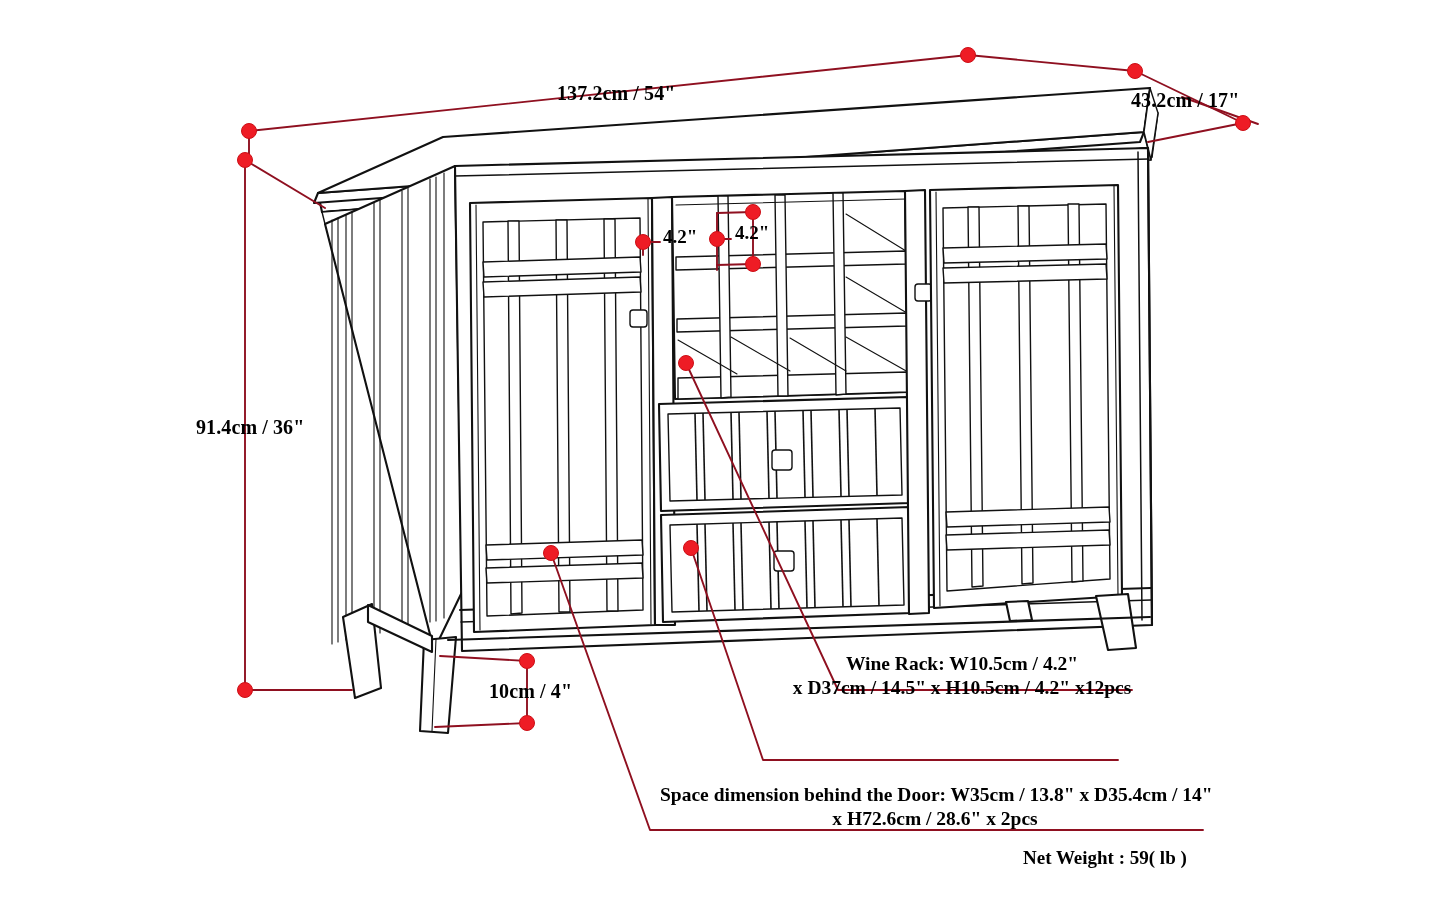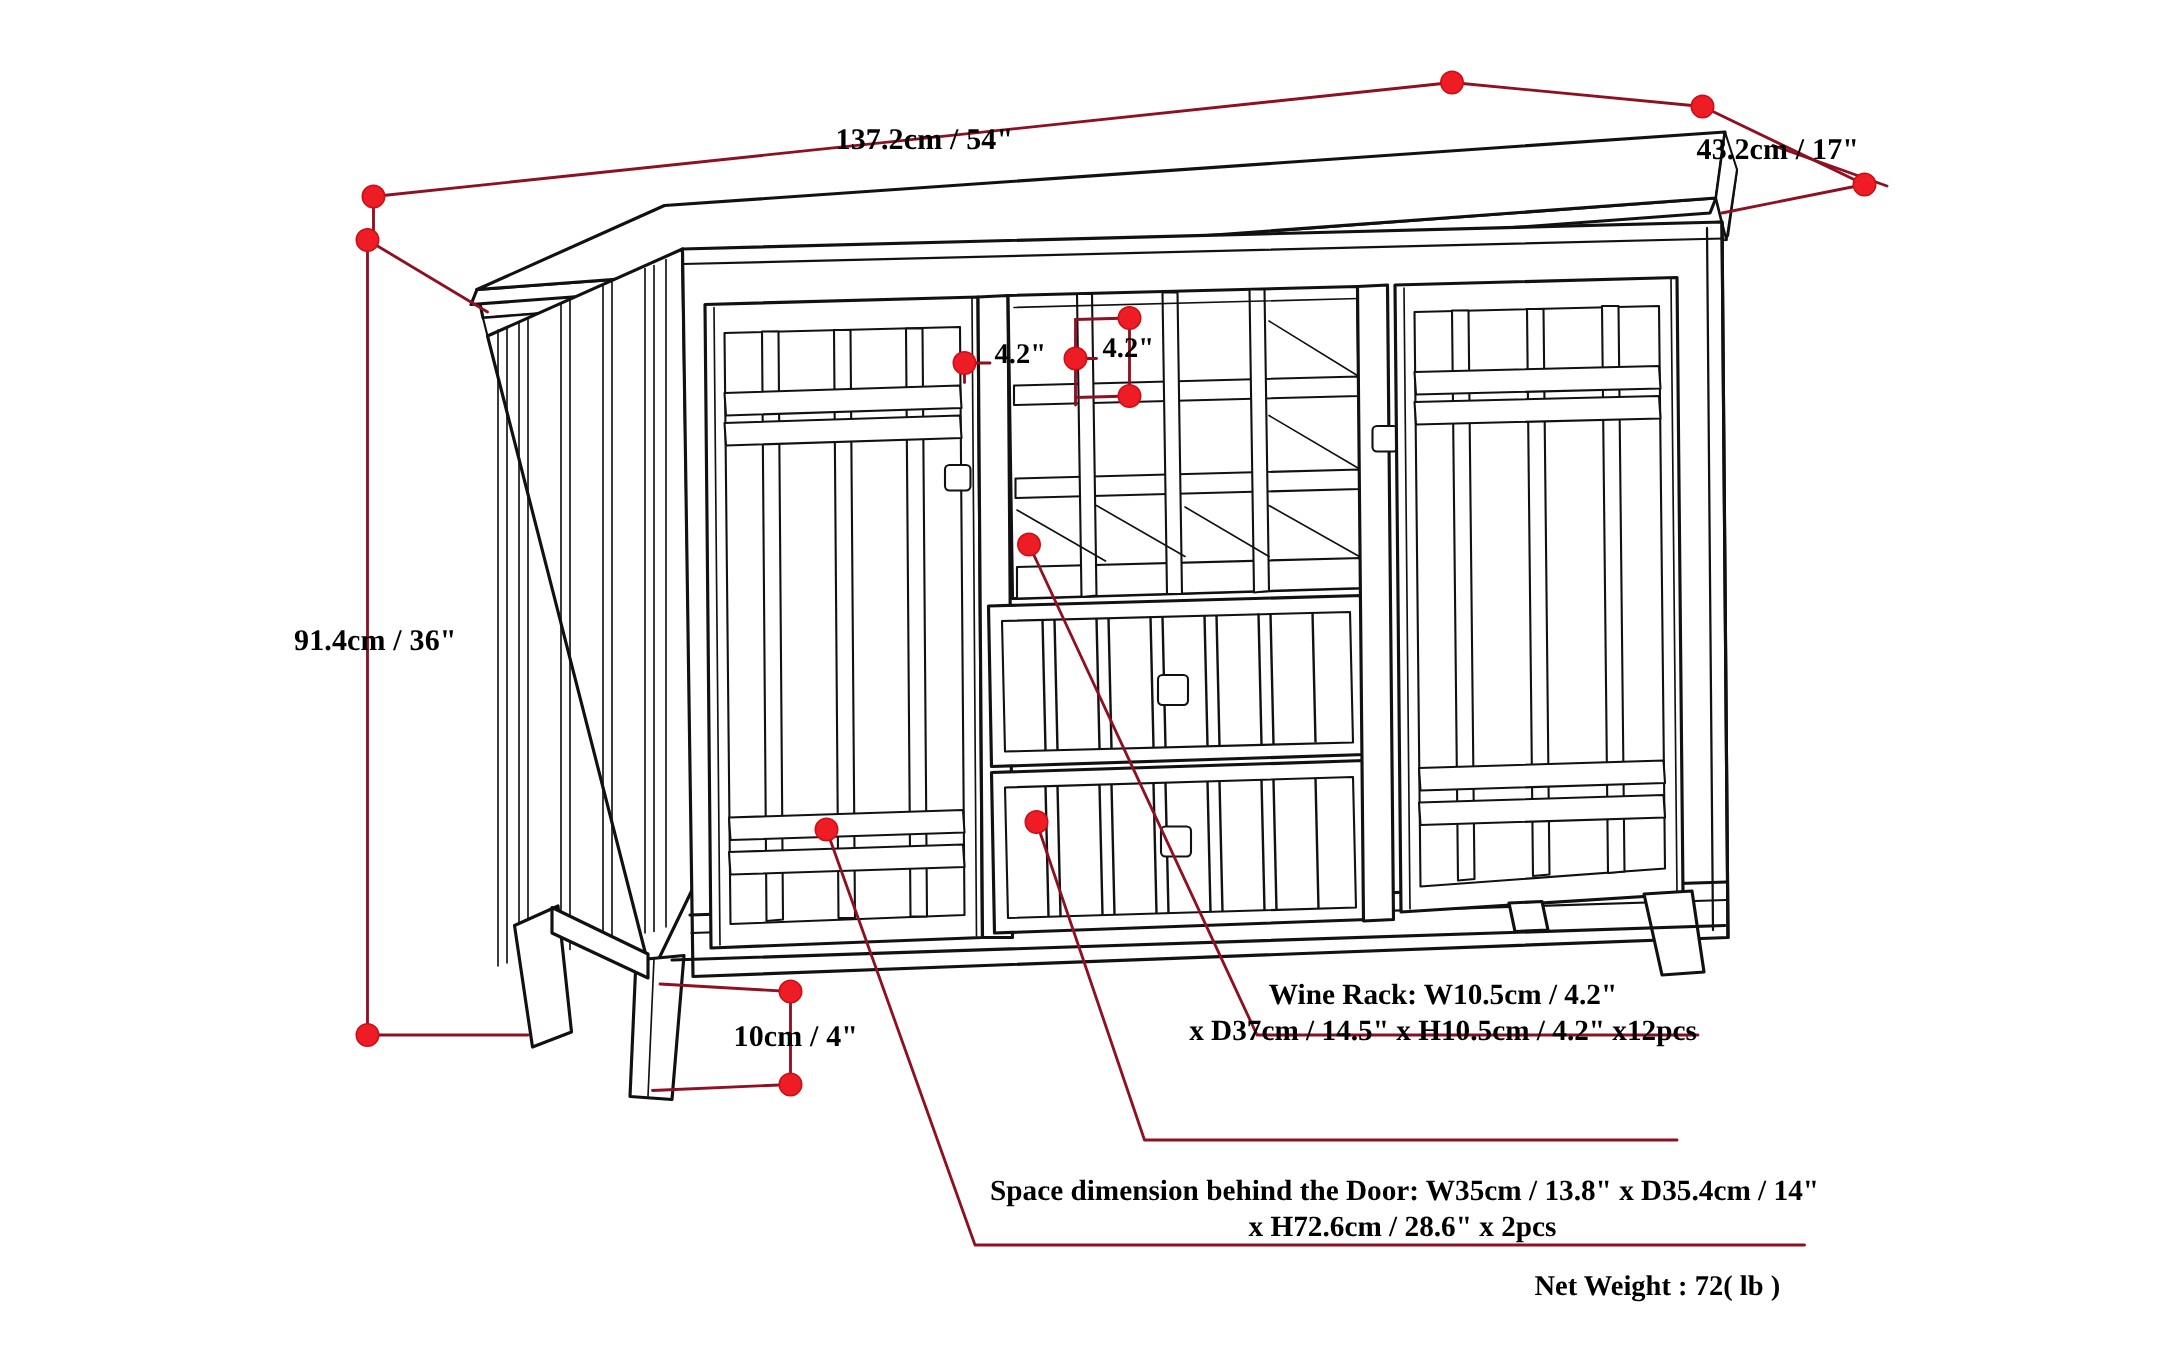--- a/index.html
+++ b/index.html
@@ -289,15 +289,15 @@
     <div>Wine Rack: W10.5cm / 4.2"</div>
     <div>x D37cm / 14.5" x H10.5cm / 4.2" x12pcs</div>
   </div>
 
 
   <div class="lbl note" style="left:660px; top:783px; width:550px;text-align:center;">
     <div>Space dimension behind the Door:  W35cm / 13.8" x D35.4cm / 14"</div>
     <div>x H72.6cm / 28.6" x 2pcs</div>
   </div>
 
-  <div class="lbl wt" style="left:1023px; top:847px;">Net Weight : 72( lb )</div>
+  <div class="lbl wt" style="left:1023px; top:847px;">Net Weight : 59( lb )</div>
 
 </div>
 
 </body></html>

